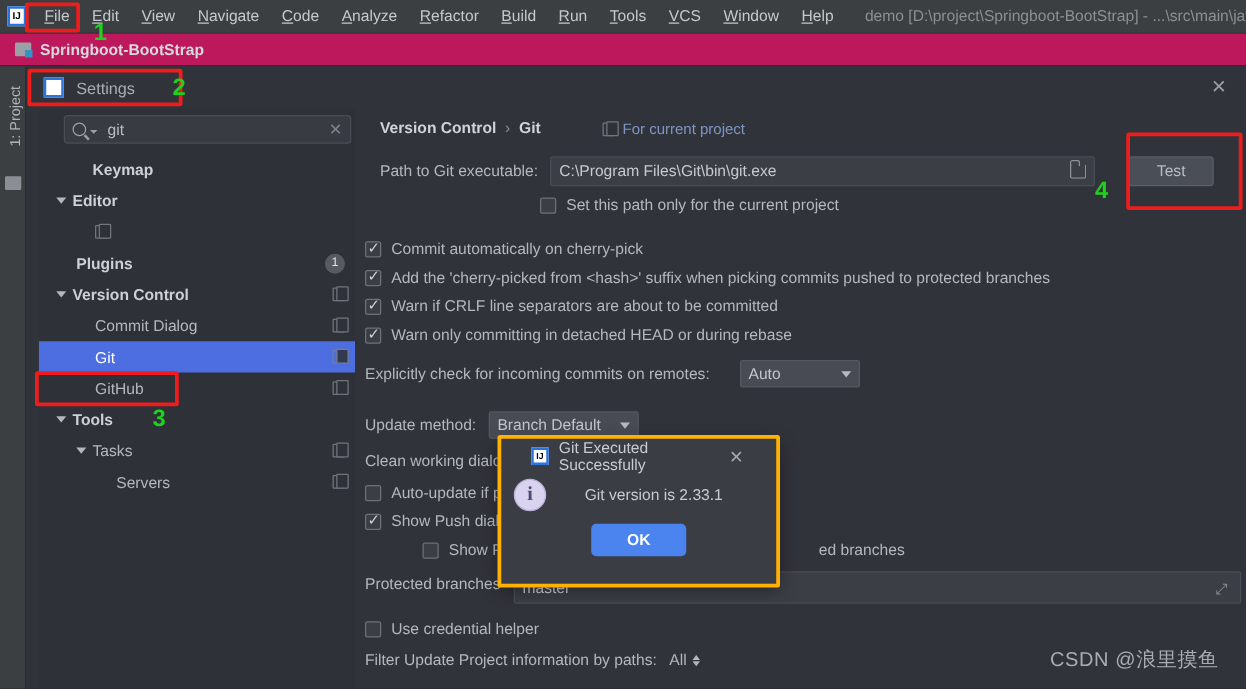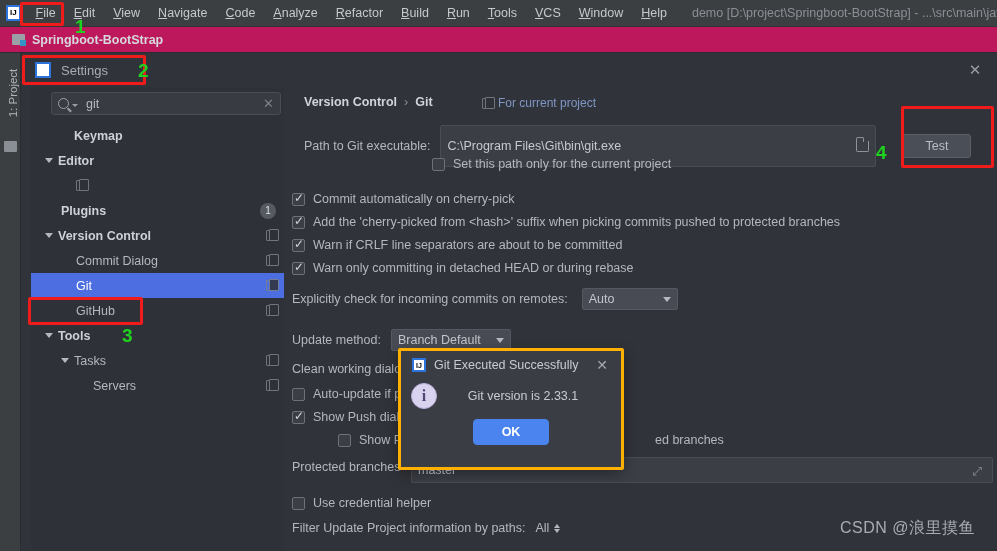--- a/index.html
+++ b/index.html
@@ -170,21 +170,21 @@
     display: flex; align-items: center; gap: 6px;
     color: #7f96c4; font-size: 12px; font-weight: normal;
   }
 
   .row { position: absolute; display: flex; align-items: center; }
 
   .lbl { color: #b3b8be; font-size: 12.5px; white-space: nowrap; }
 
   .textfield {
     background: #3b3e45; border: 1px solid #4a4d55; border-radius: 2px;
-    height: 42px; display: flex; align-items: center; padding: 0 6px;
+    height: 24px; display: flex; align-items: center; padding: 0 6px;
     color: #c6cad0; font-size: 12.5px;
   }
   .browse-icon {
     width: 13px; height: 11px; position: relative; margin-left: auto;
     border: 1.4px solid #8d9299; border-top: none; border-radius: 0 0 2px 2px;
   }
   .browse-icon::before {
     content:""; position:absolute; left:-1.4px; top:-4px; width:6px; height:4px;
     border:1.4px solid #8d9299; border-bottom:none; border-radius:2px 2px 0 0;
   }
@@ -228,21 +228,21 @@
     transform: rotate(0deg);
   }
 
   
   .popup {
     position: absolute; left: 400px; top: 350px; width: 222px; height: 118px;
     background: #3a3d44; border: 1px solid #4b4e56;
     box-shadow: 0 4px 14px rgba(0,0,0,.45);
   }
   .popup-titlebar {
-    height: 28px; display: flex; align-items: center; padding: 0 11px;
+    height: 28px; display: flex; align-items: center; padding: 0 24px;
   }
   .popup-titlebar .ij-logo { width:14px;height:14px;margin:0 8px 0 0;font-size:7px;}
   .popup-title { color: #c8ccd1; font-size: 12.5px; flex: 1; }
   .popup-close { color: #a4a8ae; font-size: 14px; cursor: pointer; padding: 0 2px; }
   .popup-body { display: flex; align-items: center; padding: 4px 12px 0 10px; }
   .info-icon {
     width: 26px; height: 26px; border-radius: 50%;
     background: #d9d3ef; border: 1px solid #b9b2d8;
     display: flex; align-items: center; justify-content: center;
     color: #4f4a73; font-size: 16px; font-weight: bold;
@@ -423,21 +423,21 @@
         <span class="cb checked"></span>
         <span class="lbl">Warn if CRLF line separators are about to be committed</span>
       </div>
       <div class="row" style="left:8px; top:174px;">
         <span class="cb checked"></span>
         <span class="lbl">Warn only committing in detached HEAD or during rebase</span>
       </div>
 
       <div class="row" style="left:8px; top:201px;">
         <span class="lbl">Explicitly check for incoming commits on remotes:</span>
-        <div class="combo" style="margin-left:14px; width:86px;">
+        <div class="combo" style="margin-left:24px; width:86px;">
           <span>Auto</span>
           <span class="carat"></span>
         </div>
       </div>
 
       <div class="row" style="left:8px; top:242px;">
         <span class="lbl">Update method:</span>
         <div class="combo" style="margin-left:10px; width:120px;">
           <span>Branch Default</span>
           <span class="carat"></span>

